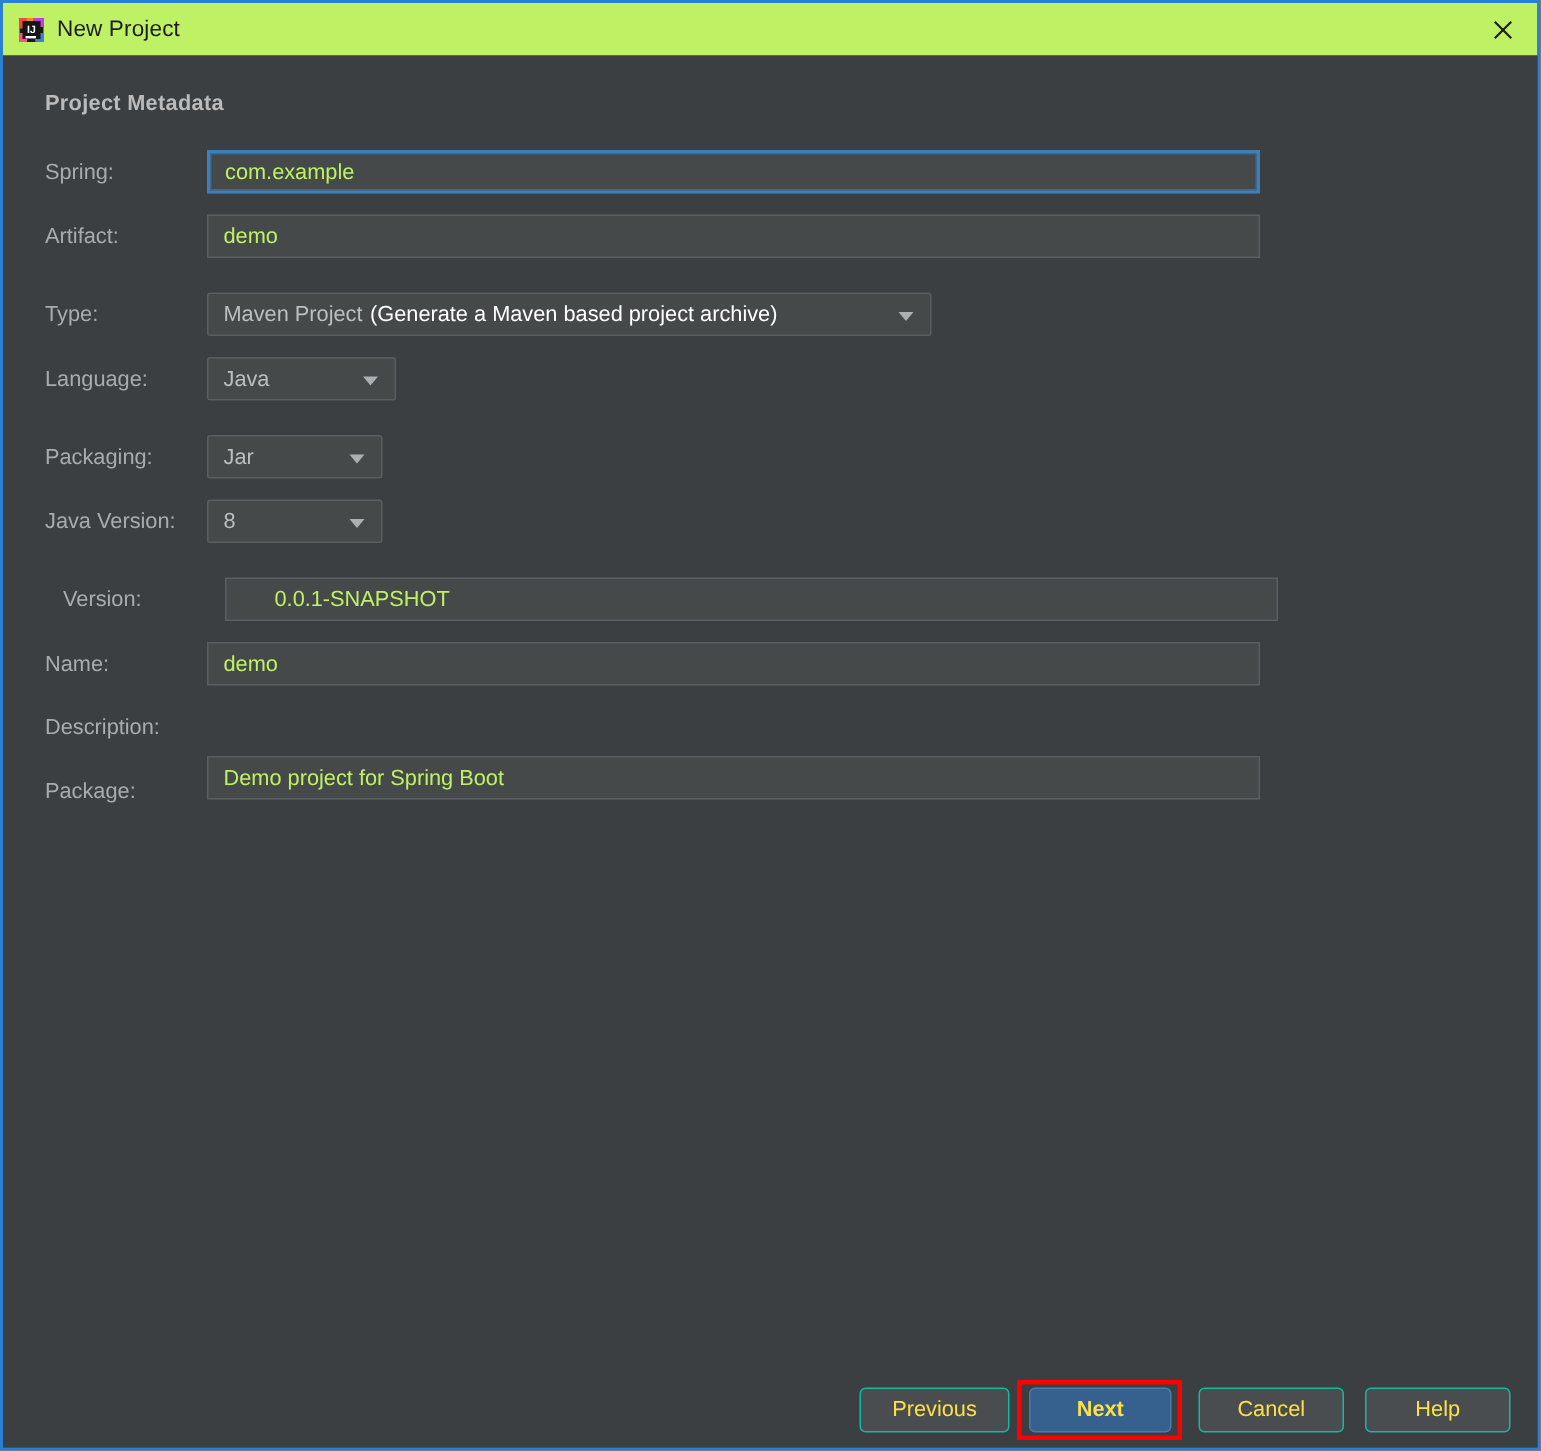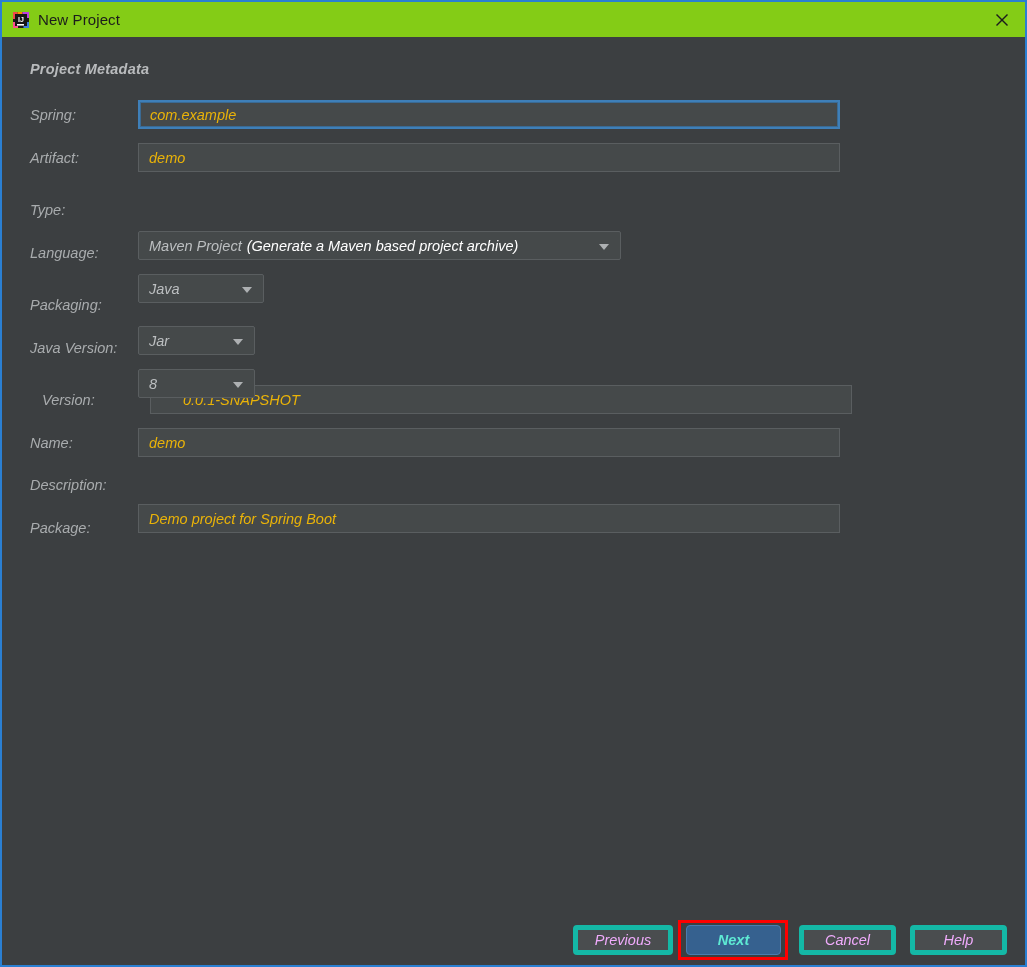--- a/index.html
+++ b/index.html
@@ -24,21 +24,21 @@
     background: #3c3f41;
     overflow: hidden;
   }
 
   
   #titlebar {
     position: absolute;
     left: 0; top: 0;
     width: 100%;
     height: 35px;
-    background: #84cc16;
+    background: #bef264;
     display: flex;
     align-items: center;
   }
   #app-icon {
     width: 18px;
     height: 18px;
     margin-left: 10px;
     margin-right: 8px;
     flex: 0 0 auto;
     position: relative;
@@ -60,21 +60,20 @@
     cursor: pointer;
   }
   #close-button svg { display: block; }
 
   
   #content {
     position: absolute;
     left: 0; top: 35px;
     right: 0; bottom: 0;
     background: #3c3f41;
-    font-style: italic;
   }
 
   #section-title {
     position: absolute;
     left: 28px;
     top: 24px;
     font-size: 14.5px;
     font-weight: bold;
     color: #b9bbbd;
     letter-spacing: 0.2px;
@@ -101,21 +100,21 @@
     left: 136px;
     top: 0;
     height: 29px;
     box-sizing: border-box;
     background: #45494a;
     border: 1px solid #5a5e60;
     display: flex;
     align-items: center;
     padding: 0 0 0 10px;
     font-size: 14.5px;
-    color: #eab308;
+    color: #bef264;
     cursor: text;
     white-space: nowrap;
     overflow: hidden;
   }
   .field.wide { width: 702px; }
   .field.focused {
     border: 2px solid #3e7fb8;
     box-shadow: 0 0 0 1px #3a6a93 inset;
     background: #45494a;
   }
@@ -130,21 +129,20 @@
     border: 1px solid #5a5e60;
     border-radius: 2px;
     display: flex;
     align-items: center;
     padding: 0 0 0 10px;
     font-size: 14.5px;
     color: #bcbfc1;
     cursor: pointer;
     white-space: nowrap;
     overflow: hidden;
-    margin-top: 36px;
   }
   .combo .combo-hint {
     color: #ffffff;
     margin-left: 5px;
   }
   .combo .arrow {
     position: absolute;
     right: 11px;
     top: 50%;
     margin-top: -2px;
@@ -154,33 +152,33 @@
     border-top: 6px solid #adb0b2;
   }
 
   
   .btn {
     position: absolute;
     box-sizing: border-box;
     height: 30px;
     border-radius: 4px;
     background: #4a4d4f;
-    border: 5px solid #14b8a6;
-    color: #f0abfc;
+    border: 1px solid #14b8a6;
+    color: #fde047;
     font-size: 14.5px;
     display: flex;
     align-items: center;
     justify-content: center;
     cursor: pointer;
     user-select: none;
   }
   .btn.primary {
     background: #36618f;
     border: 1px solid #4a7cb0;
-    color: #5eead4;
+    color: #fde047;
     font-weight: bold;
   }
 
   #next-highlight {
     position: absolute;
     border: 3px solid #ff0000;
     box-sizing: border-box;
     pointer-events: none;
   }
 

